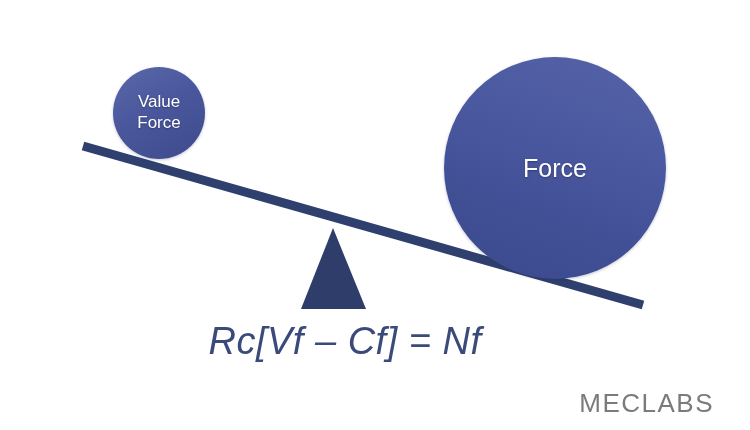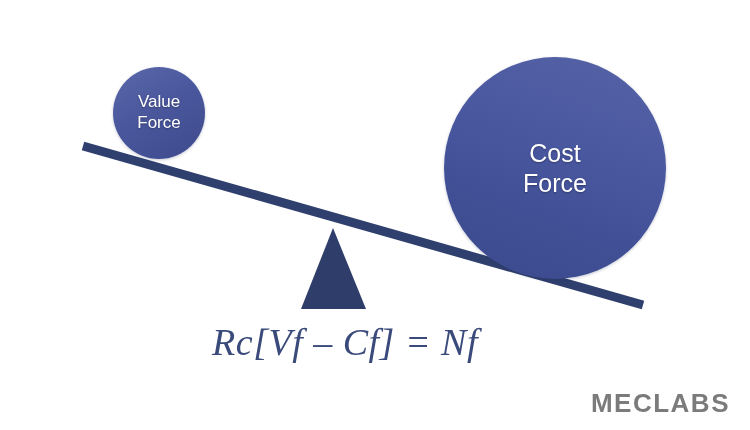--- a/index.html
+++ b/index.html
@@ -66,36 +66,35 @@
     white-space: nowrap;
   }
 
   
   #formula {
     position: absolute;
     left: 0;
     top: 320px;
     width: 690px;
     text-align: center;
-    font-family: Liberation Serif, serif;
+    font-family: Liberation Sans, sans-serif;
     font-style: italic;
     font-size: 38px;
     letter-spacing: 0.5px;
     color: #3a4a7a;
     z-index: 5;
   }
 
   
   #logo {
     position: absolute;
-    right: 20px;
+    right: 36px;
     bottom: 14px;
     text-align: center;
     z-index: 6;
-    font-weight: bold;
   }
   #logo-wordmark {
     font-family: "Liberation Sans", sans-serif;
     font-size: 26px;
     letter-spacing: 1.5px;
     color: #7b7b7b;
     line-height: 1;
   }
   #logo-subtitle {
     font-family: "Liberation Sans", sans-serif;
@@ -116,21 +115,20 @@
     <polygon id="fulcrum-triangle" points="333,228 301,309 366,309" fill="#2e3d69"></polygon>
     <line id="balance-beam" x1="83" y1="146" x2="643" y2="305" stroke="#2f3f6e" stroke-width="9" stroke-linecap="butt"></line>
   </svg>
 
   <div id="value-force-circle" class="force-circle">
     <span class="circle-line">Value</span>
     <span class="circle-line">Force</span>
   </div>
 
   <div id="cost-force-circle" class="force-circle">
-    <span class="circle-line">Cost</span>
     <span class="circle-line">Force</span>
   </div>
 
   <div id="formula">Rc[Vf – Cf] = Nf</div>
 
   <div id="logo">
     <div id="logo-wordmark">MECLABS</div>
   </div>
 
 </div>

